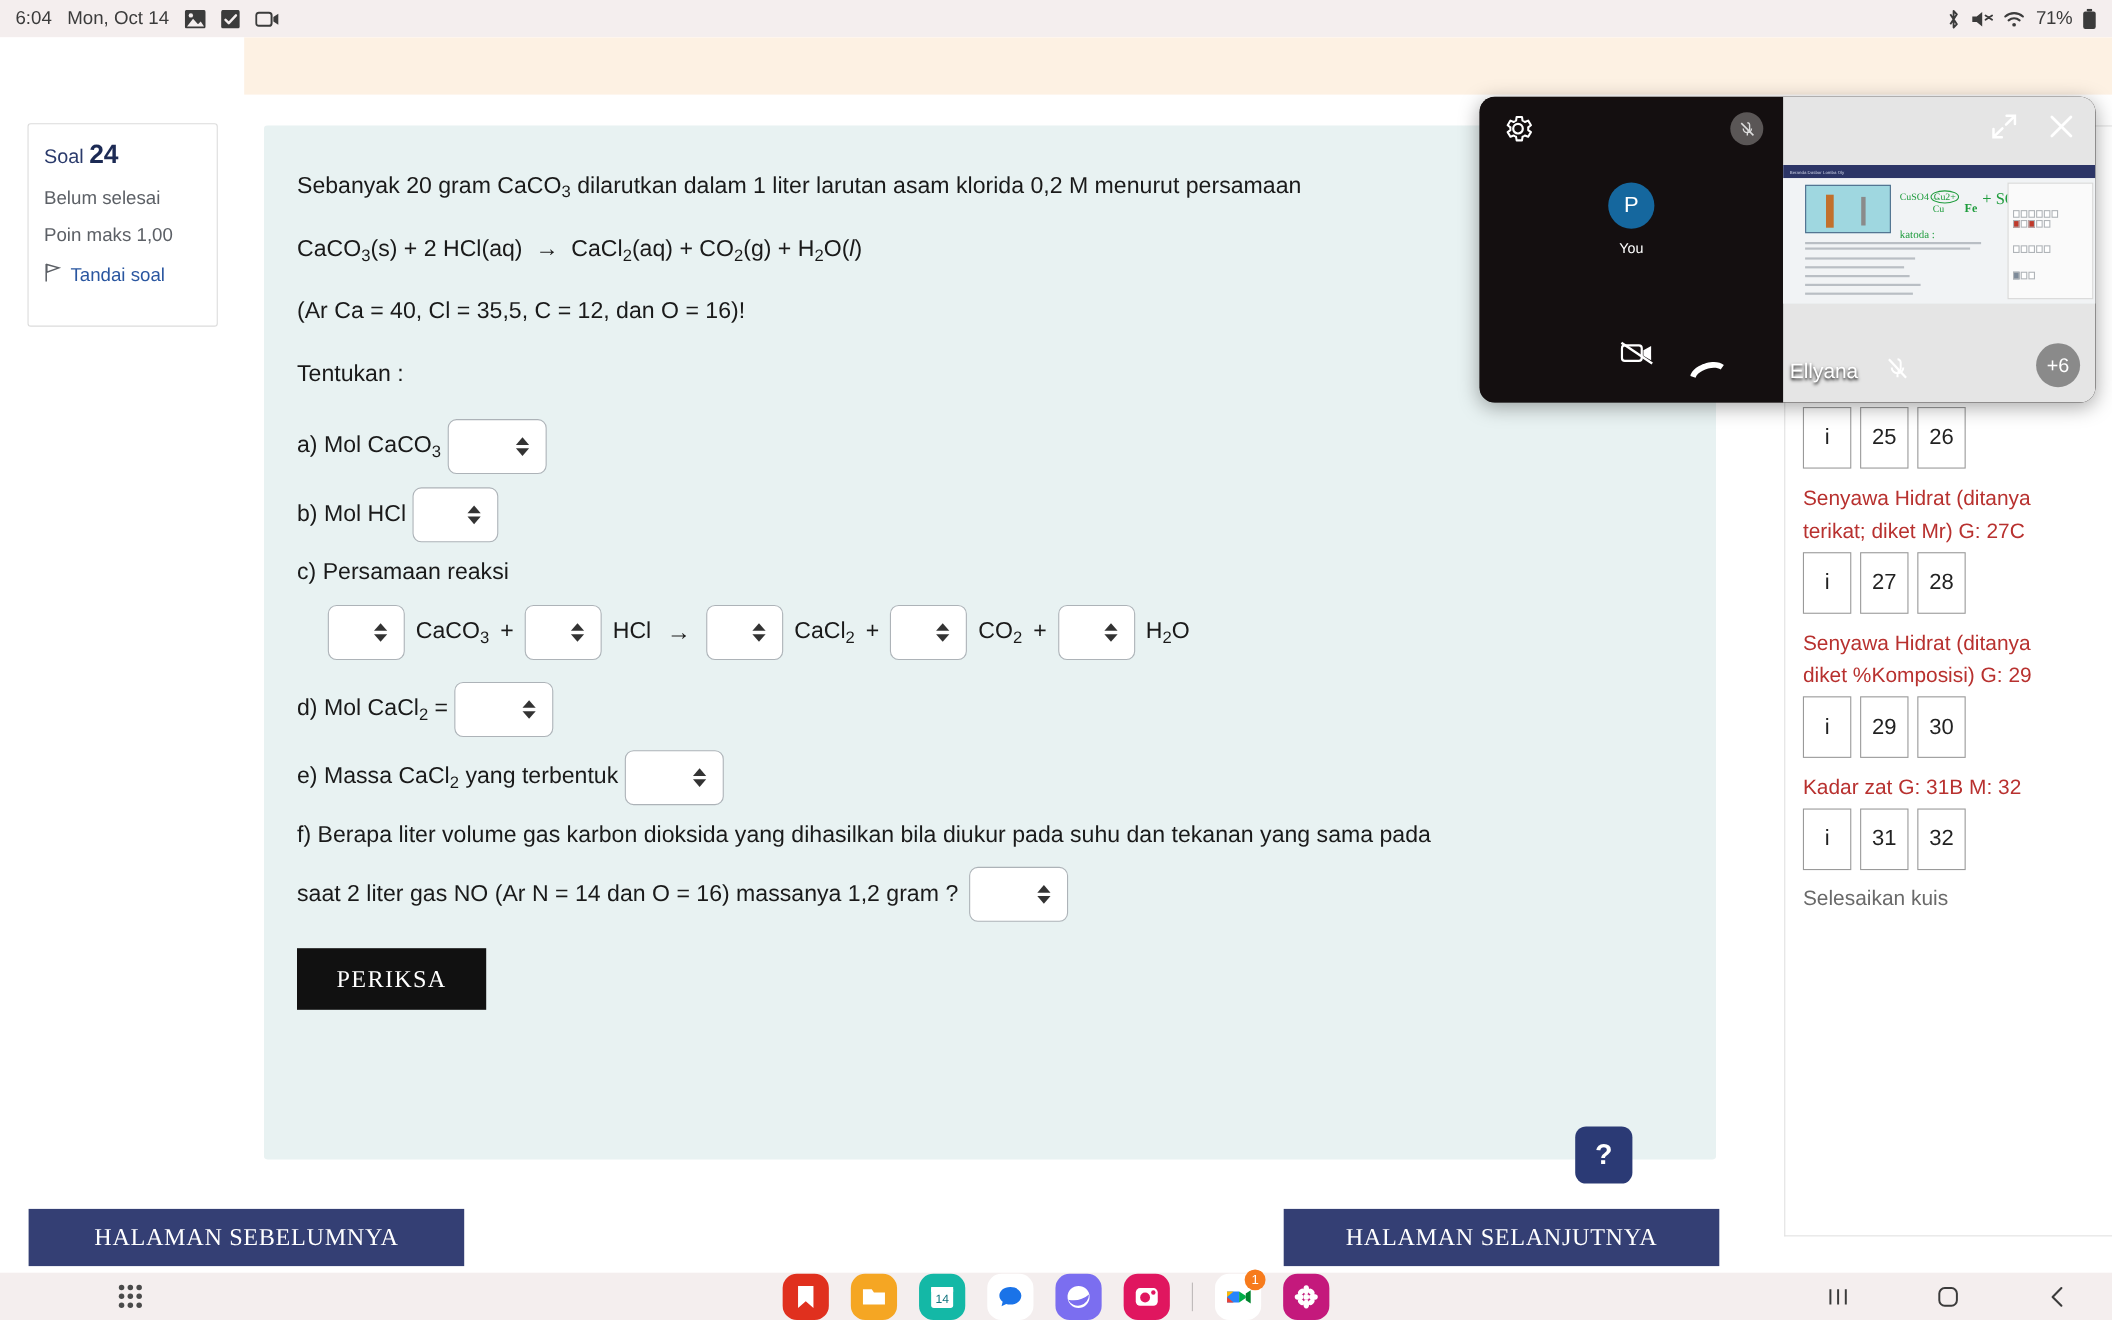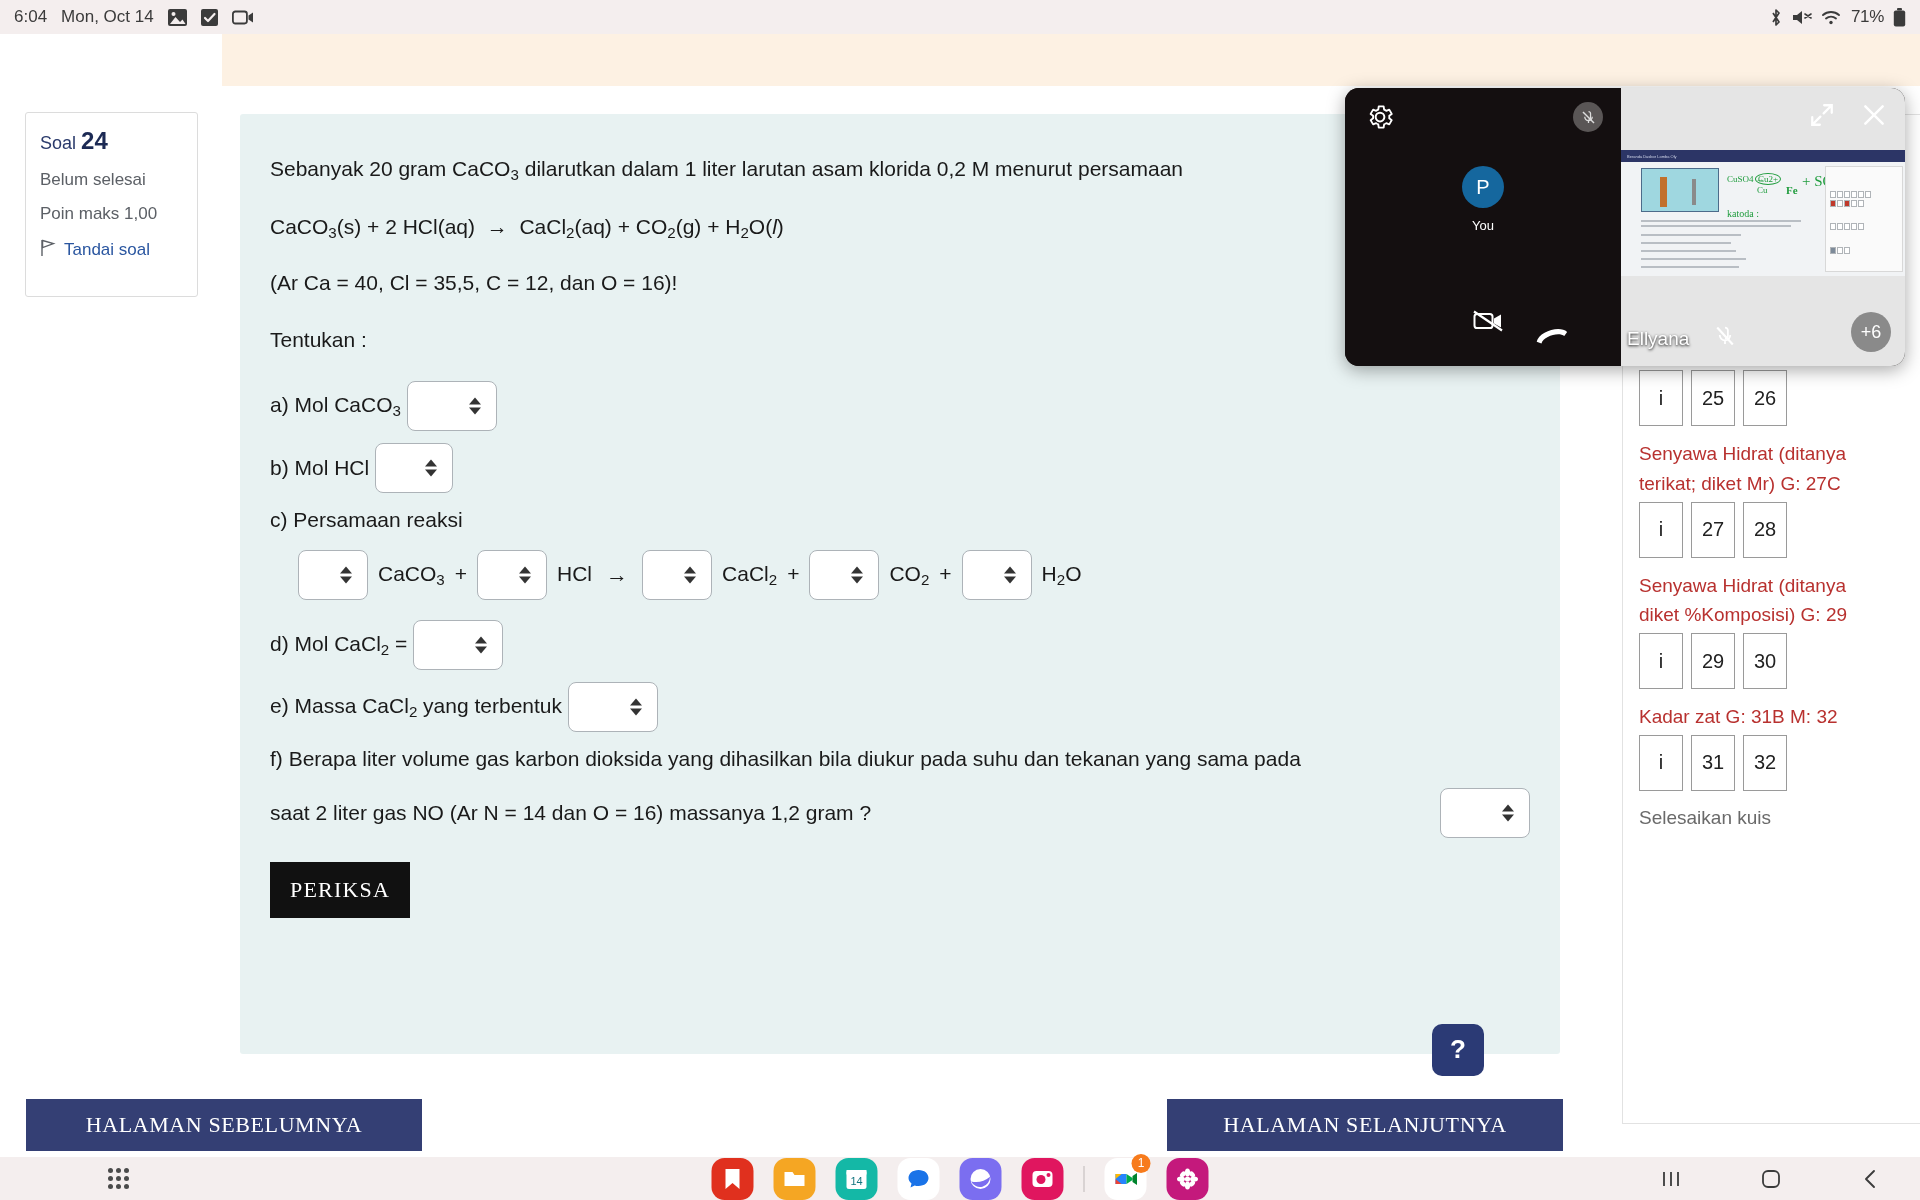--- a/index.html
+++ b/index.html
@@ -85,26 +85,26 @@
   .w-big{width:78px;}
   .w-lg{width:90px;}
 
   
   #eq-row{display:flex;align-items:center;gap:10px;margin:14px 0 20px 28px;font-size:21px;}
   #eq-row .sel-wrap .sel{width:70px;}
   .arrow{font-size:22px;padding:0 4px;color:#1a1a1a;}
 
   
   .f-line{margin-bottom:14px;}
-  .f-line2{display:flex;align-items:center;gap:10px;margin-bottom:24px;justify-content:space-between;}
+  .f-line2{display:flex;align-items:center;gap:10px;margin-bottom:24px;}
 
   
   #periksa{
     margin-top:14px; margin-left:0;
-    width:140px;height:56px;background:#111;color:#fff;
+    width:172px;height:56px;background:#111;color:#fff;
     border:none;font-family:"Liberation Serif",serif;
     font-size:22px;letter-spacing:1.2px;cursor:pointer;
     display:flex;align-items:center;justify-content:center;
   }
 
   
   #help-fab{
     position:absolute; right:76px; bottom:-22px;
     width:52px;height:52px;border-radius:10px;background:#2b3a75;
     color:#fff;display:flex;align-items:center;justify-content:center;

